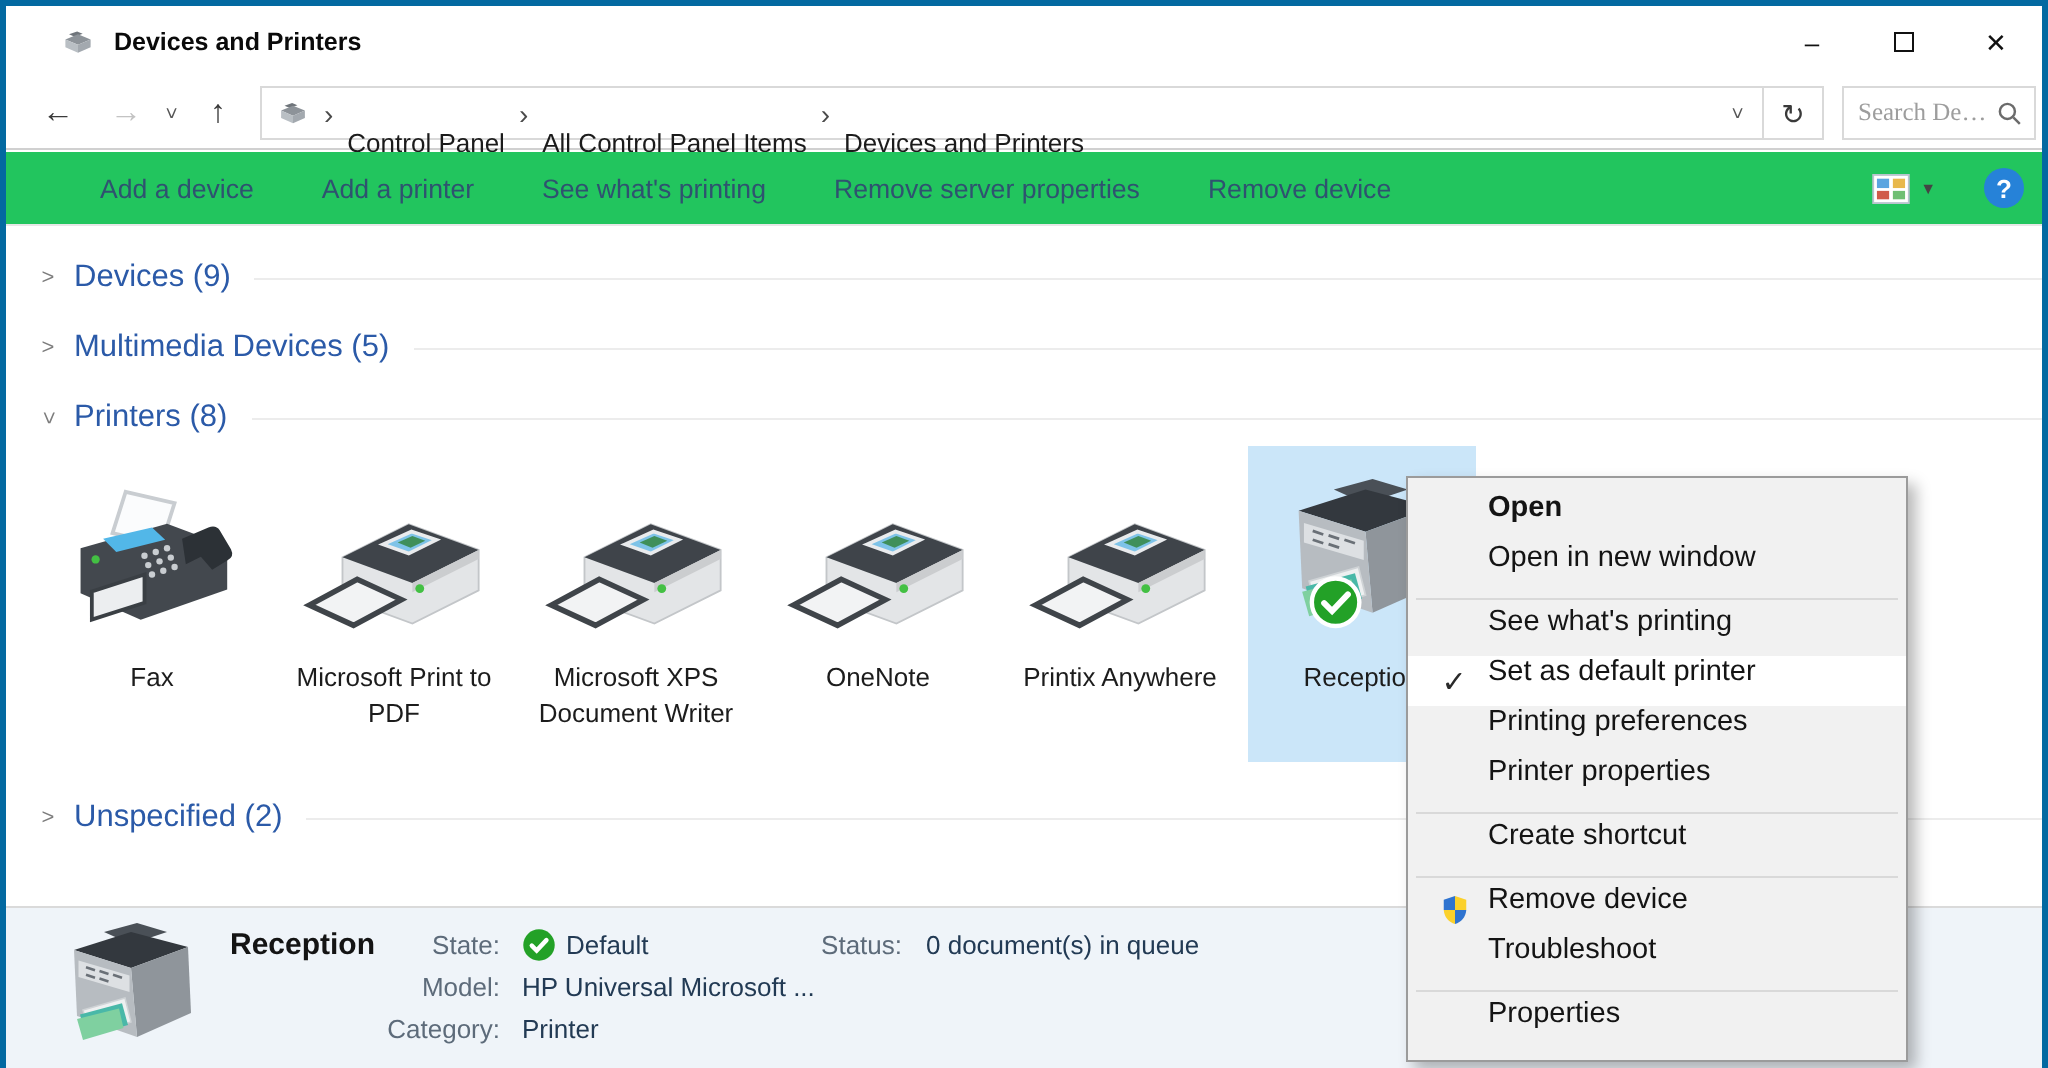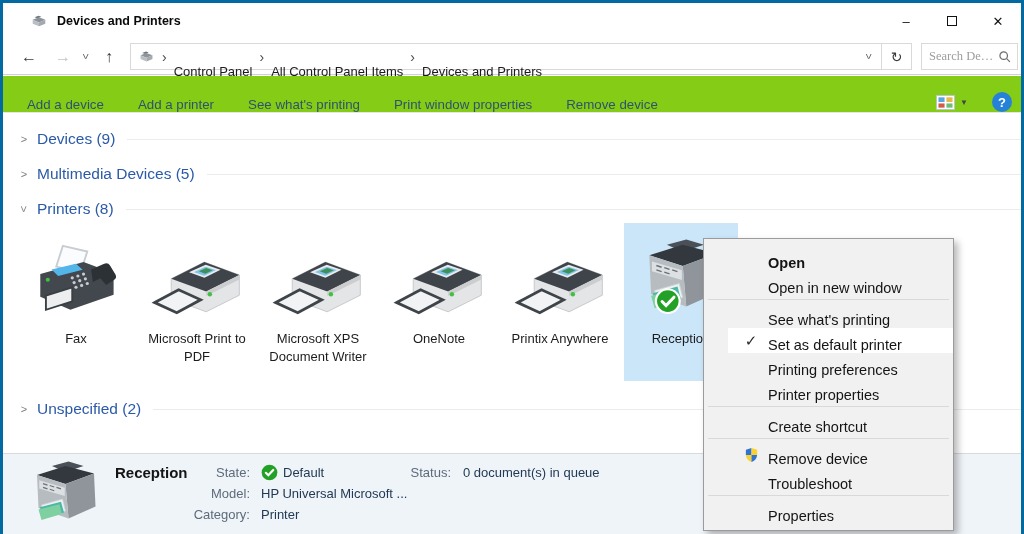--- a/index.html
+++ b/index.html
@@ -24,21 +24,21 @@
   .addressbox { margin-left:10px; width:752px; height:27px; border:1px solid #d9d9d9; display:flex; align-items:center; padding:0 6px 0 7px; background:#fff; }
   .addr-chev { margin-left:auto; font-size:10px; color:#555; transform:rotate(90deg); width:14px; text-align:center; }
   .crumb-sep { font-size:14px; color:#4a4a4a; margin:0 7px; }
   .crumb { font-size:13px; color:#1b1b1b; white-space:nowrap;margin-top:30px; }
   .refreshbox { width:30px; height:27px; border:1px solid #d9d9d9; border-left:none; display:flex; align-items:center; justify-content:center; font-size:14px; color:#3a3a3a; }
   .searchbox { margin-left:9px; width:97px; height:27px; border:1px solid #d9d9d9; display:flex; align-items:center; padding:0 5px 0 7px; }
   .searchbox input { border:none; outline:none; width:100%; font-size:12.5px; color:#ef4444; font-family:Liberation Serif, serif; }
   .searchbox input::placeholder { color:#9d9d9d; }
 
   
-  .toolbar { position:absolute; left:0; top:73px; width:100%; height:37px; background:#84cc16; border-bottom:1px solid #e7e7e7; display:flex; align-items:flex-end; }
+  .toolbar { position:absolute; left:0; top:73px; width:100%; height:37px; background:#22c55e; border-bottom:1px solid #e7e7e7; display:flex; align-items:center;padding-left:23px; }
   .tb-items { display:flex; gap:34px; padding-left:24px; }
   .tb-item { font-size:13.3px; color:#2f5270; white-space:nowrap; cursor:default; }
   .tb-right { margin-left:auto; display:flex; align-items:center; gap:24px; padding-right:9px; }
   .view-group { display:flex; align-items:center; gap:5px; }
   .view-drop { font-size:8px; color:#444; }
   .help-btn { width:20px; height:20px; border-radius:50%; background:#2682d8; color:#fff; font-size:13px; font-weight:700; display:flex; align-items:center; justify-content:center; }
 
   
   .content { position:absolute; left:0; top:110px; width:100%; height:340px; background:#fff; }
   .group-header { position:absolute; left:14px; right:0; height:20px; display:flex; align-items:center; }
@@ -56,21 +56,21 @@
   
   .details { position:absolute; left:0; top:450px; width:100%; height:83px; background:#eff4f9; border-top:1px solid #dadada; }
   .pane-icon { position:absolute; left:20px; top:6px; }
   .pane-name { position:absolute; left:112px; top:10px; font-size:15px; font-weight:700; color:#141414; }
   .dl { position:absolute; font-size:13px; color:#5d6b7a; text-align:right; width:70px; }
   .dv { position:absolute; font-size:13px; color:#223a54; display:flex; align-items:center; gap:5px; }
   .dv .check { display:flex; }
 
   
   .ctx { position:absolute; left:700px; top:235px; width:251px; background:#f1f1f1; border:1px solid #9b9b9b; box-shadow:4px 4px 7px rgba(0,0,0,0.28); z-index:20; padding:7px 0 6px 0; }
-  .mi { position:relative; height:25px; display:flex; align-items:flex-end; padding-left:40px; font-size:14.5px; color:#141414; cursor:default;margin-left:24px; }
+  .mi { position:relative; height:25px; display:flex; align-items:flex-start; padding-left:40px; font-size:14.5px; color:#141414; cursor:default; }
   .mi.bold { font-weight:700; }
   .mi.hl { background:#ffffff; }
   .mi .gutter { position:absolute; left:11px; top:0; width:24px; height:25px; display:flex; align-items:center; justify-content:center; }
   .mi .checkmark { font-size:15px; color:#2a2a2a; }
   .msep { height:1px; background:#d9d9d9; margin:3px 4px; }
 </style>
 </head>
 <body>
 
 <div id="window">
@@ -128,21 +128,21 @@
           </svg>
       </span>
     </div>
   </div>
 
   <div class="toolbar">
     <div class="tb-items" id="tbItems">
         <span class="tb-item">Add a device</span>
         <span class="tb-item">Add a printer</span>
         <span class="tb-item">See what's printing</span>
-        <span class="tb-item">Print window properties</span>
+        <span class="tb-item">Remove server properties</span>
         <span class="tb-item">Remove device</span>
       </div>
     <div class="tb-right">
       <div class="view-group">
         <span style="display:flex;">
           <svg viewBox="0 0 20 16" width="19" height="15">
             <rect x="0.5" y="0.5" width="19" height="15" fill="#fff" stroke="#b9c4ce"></rect>
             <rect x="2.5" y="2.5" width="6.5" height="5" fill="#5aa5e0"></rect>
             <rect x="11" y="2.5" width="6.5" height="5" fill="#e8b84b"></rect>
             <rect x="2.5" y="9" width="6.5" height="4.5" fill="#d05c4a"></rect>

